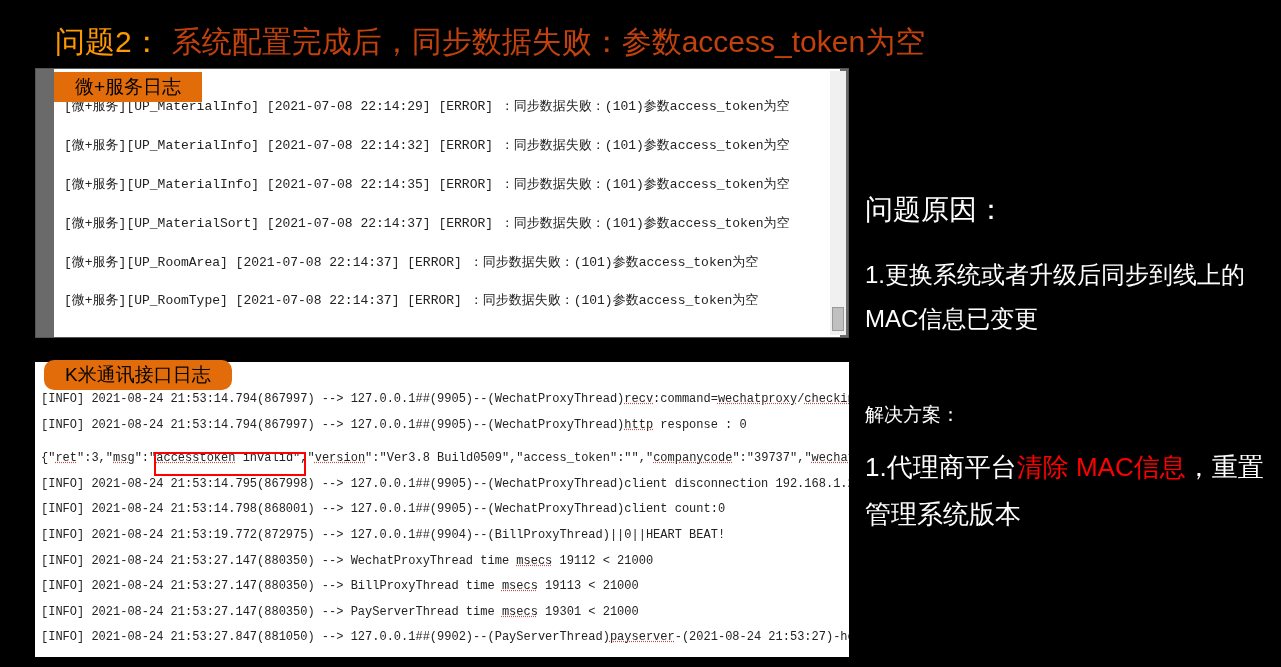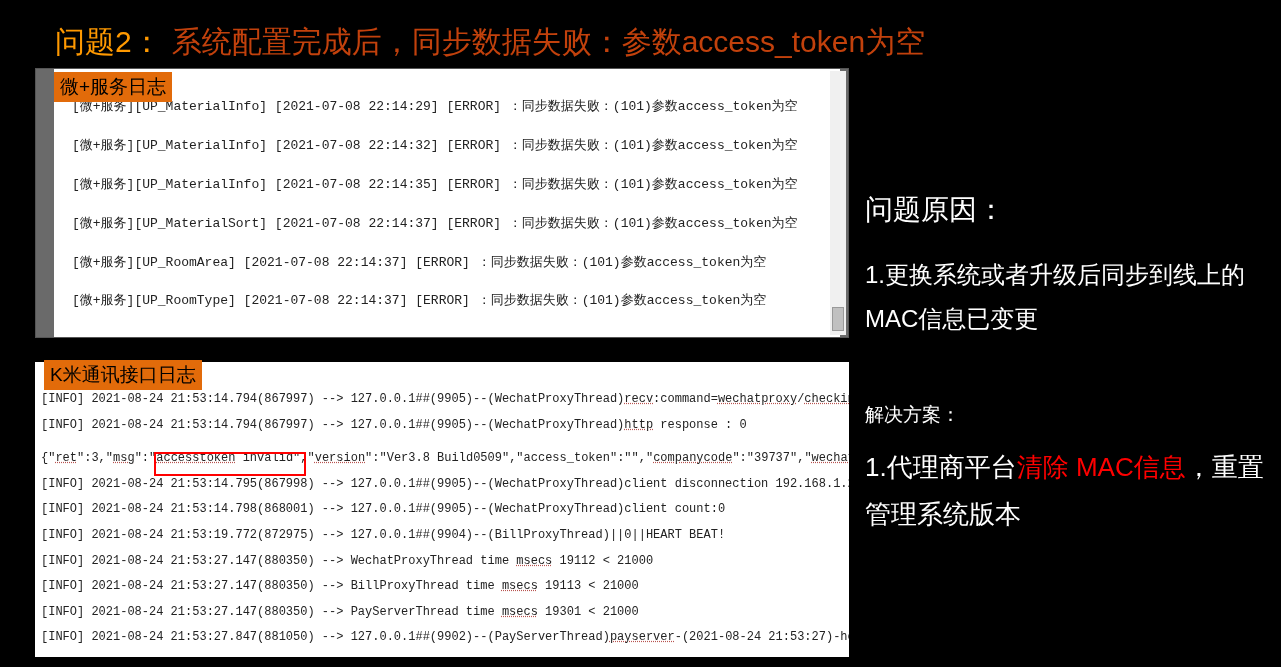--- a/index.html
+++ b/index.html
@@ -28,34 +28,34 @@
     left: 35px;
     width: 814px;
     height: 270px;
     background: #6a6a6a;
     border: 1px solid #555;
   }
   .log-inner-1 {
     position: absolute;
     top: 0; left: 18px; right: 8px; bottom: 0;
     background: #fff;
-    padding: 8px 18px;
+    padding: 8px 10px;
     overflow: hidden;
   }
   .badge {
     position: absolute;
     background: #e26b0a;
     color: #000;
     font-size: 19px;
-    padding: 2px 6px;
+    padding: 2px 21px;
     z-index: 5;
     font-weight: 500;
   }
   .badge-1 { top: 72px; left: 54px; }
-  .badge-2 { top: 360px; left: 44px; }
+  .badge-2 { top: 360px; left: 44px; border-radius: 10px; }
   .log-line {
     font-family: "Courier New", monospace;
     font-size: 13px;
     color: #222;
     white-space: nowrap;
     line-height: 1.3;
   }
   .log-inner-1 .log-line { margin-bottom: 22px; }
   .log-inner-1 .log-line:first-child { margin-top: 22px; }
   .log-panel-2 {

